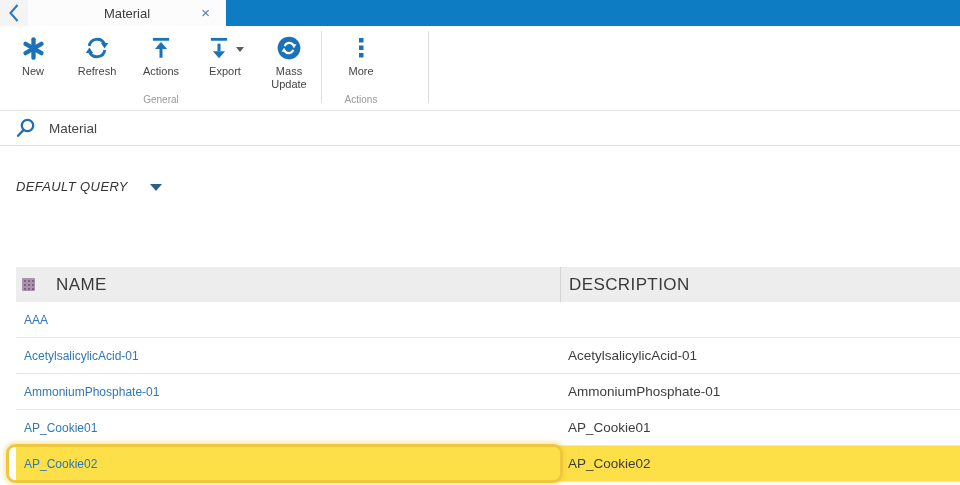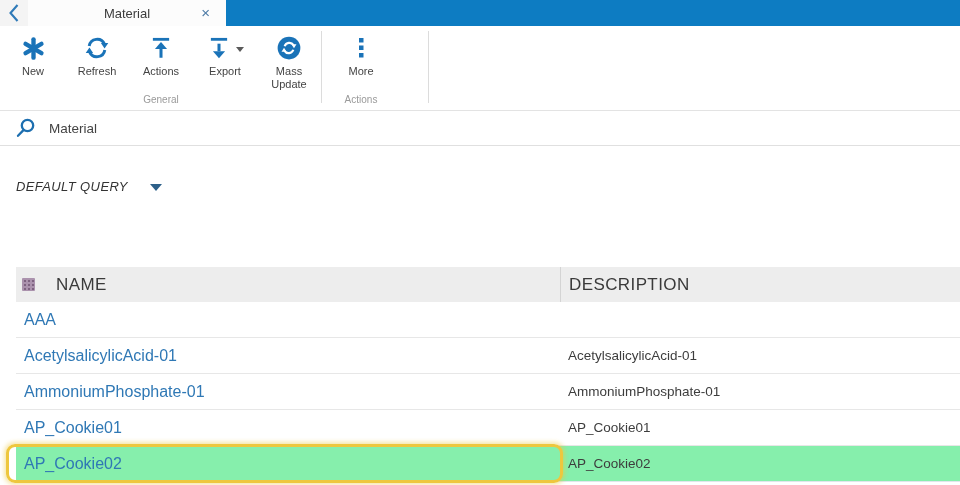--- a/index.html
+++ b/index.html
@@ -76,23 +76,23 @@
     background-color: #ab92ad;
     background-image: radial-gradient(#7e6280 1px, transparent 1.2px);
     background-size: 4px 4px; background-position: 1px 1px;
     cursor: pointer;
   }
   .grid-row {
     position: relative;
     display: grid; grid-template-columns: 544px 1fr; height: 36px;
     border-bottom: 1px solid #e7e7e7; align-items: center; cursor: pointer;
   }
-  .cell-name { padding-left: 8px; font-size: 16px; color: #2f78b5; }
+  .cell-name { padding-left: 8px; font-size: 12px; color: #2f78b5; }
   .cell-desc { padding-left: 8px; font-size: 13.5px; color: #3d3d3d; }
-  .grid-row.hl { background: #86efac; border-bottom-color: #dfe7ec; }
+  .grid-row.hl { background: #fde047; border-bottom-color: #dfe7ec; }
   .hl-ring {
     position: absolute; left: -10px; right: calc(100% - 547px); top: -2px; bottom: -2px;
     border: 3px solid #eec73e; border-radius: 9px;
     box-shadow: 0 0 4px 2px rgba(238,199,62,0.45);
     pointer-events: none;
   }
 
   svg { display: block; }
 </style>
 </head>

